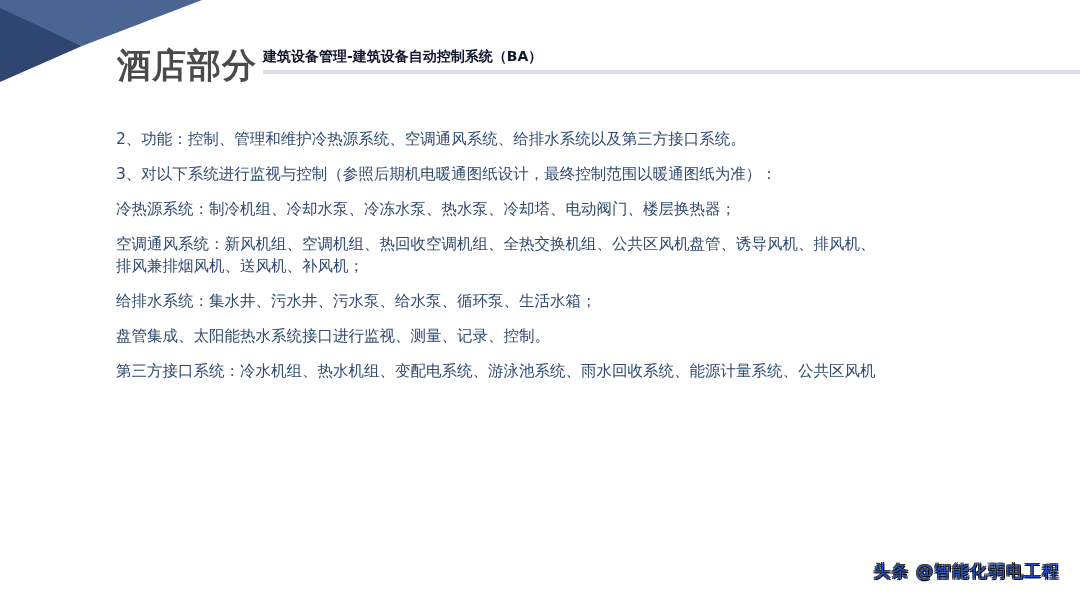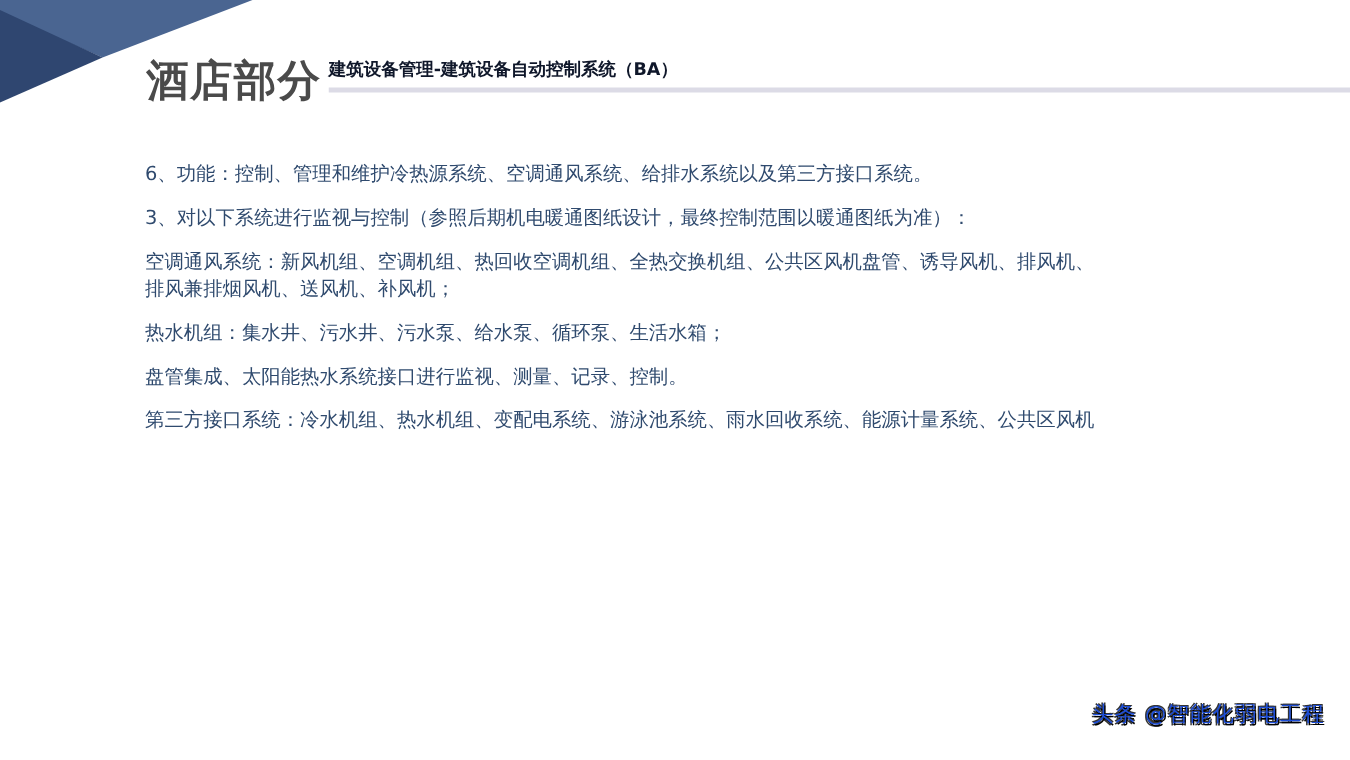--- a/index.html
+++ b/index.html
@@ -83,22 +83,23 @@
 <svg class="corner-deco" viewBox="0 0 220 90" xmlns="http://www.w3.org/2000/svg">
   <polygon points="0,0 202,0 82,46 0,10" fill="#4a6591"></polygon>
   <polygon points="0,8 82,46 0,82" fill="#2f4670"></polygon>
 </svg>
 
 <div class="section-title">酒店部分</div>
 <div class="subtitle">建筑设备管理-建筑设备自动控制系统（BA）</div>
 <div class="header-rule"></div>
 
 <div class="content">
-  <div class="line">6、功能：控制、管理和维护冷热源系统、空调通风系统、给排水系统以及第三方接口系统。</div>
+  <div class="line">2、功能：控制、管理和维护冷热源系统、空调通风系统、给排水系统以及第三方接口系统。</div>
   <div class="line">3、对以下系统进行监视与控制（参照后期机电暖通图纸设计，最终控制范围以暖通图纸为准）：</div>
+  <div class="line">冷热源系统：制冷机组、冷却水泵、冷冻水泵、热水泵、冷却塔、电动阀门、楼层换热器；</div>
   <div class="line wrap-1">空调通风系统：新风机组、空调机组、热回收空调机组、全热交换机组、公共区风机盘管、诱导风机、排风机、</div>
   <div class="line tight">排风兼排烟风机、送风机、补风机；</div>
-  <div class="line">热水机组：集水井、污水井、污水泵、给水泵、循环泵、生活水箱；</div>
+  <div class="line">给排水系统：集水井、污水井、污水泵、给水泵、循环泵、生活水箱；</div>
   <div class="line">盘管集成、太阳能热水系统接口进行监视、测量、记录、控制。</div>
   <div class="line wrap-1">第三方接口系统：冷水机组、热水机组、变配电系统、游泳池系统、雨水回收系统、能源计量系统、公共区风机</div>
 </div>
 
 <div class="watermark">头条 @智能化弱电工程</div>
 
 </body></html>

